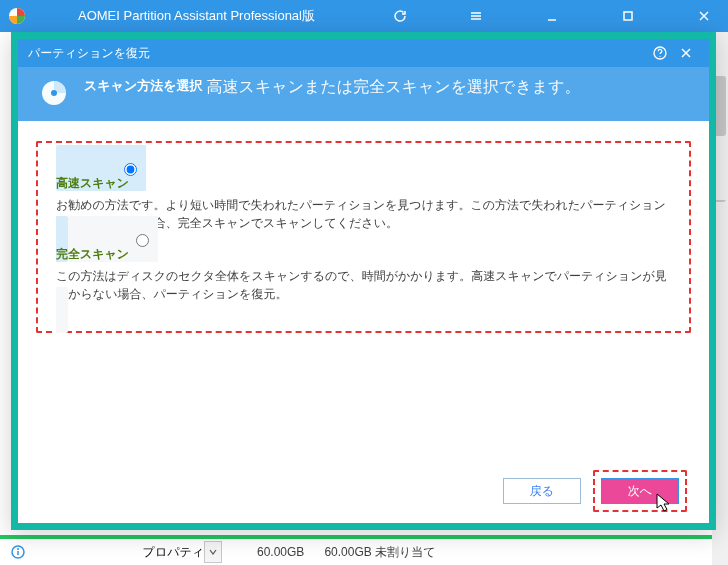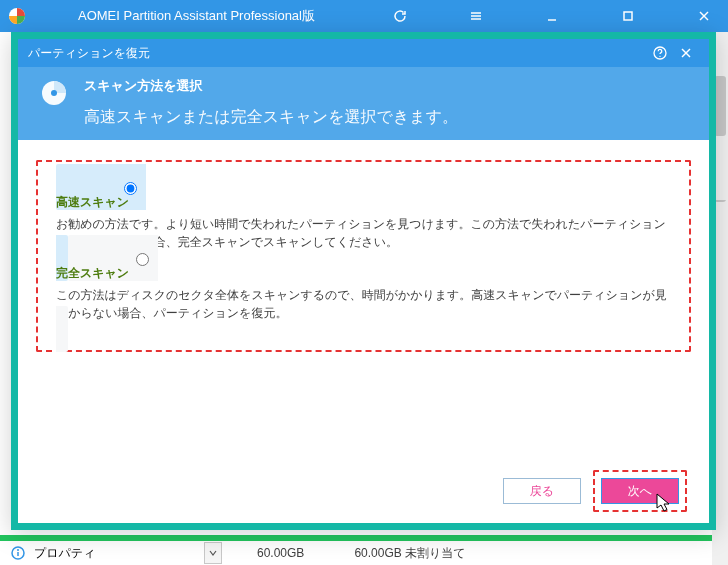--- a/index.html
+++ b/index.html
@@ -59,39 +59,40 @@
   background: #c6c6c6;
   position: absolute;
 }
 .bg-scroll-right .thumb {
   left: 2px; right: 2px; top: 100px; height: 70px; border-radius: 3px;
 }
 .bg-bottom-bar {
   position: absolute;
   left: 0; right: 16px; bottom: 0;
   height: 30px;
-  border-top: 6px solid #22c55e;
-  display: flex;
-  align-items: center;
+  border-top: 4px solid #22c55e;
+  display: flex;
+  align-items: center;
+  text-align: right;
 }
 .bg-prop-icon {
   width: 16px; height: 16px;
   margin: 0 8px 0 10px;
   display: inline-flex; align-items: center; justify-content: center;
 }
 .bg-prop-label { flex: 0 0 auto; width: 170px; }
 .bg-prop-drop {
   width: 18px; height: 22px;
   border: 1px solid #c8c8c8;
   display: flex; align-items: center; justify-content: center;
   background: #f5f5f5;
   margin-right: 35px;
 }
 .bg-disk-row {
-  display: flex; align-items: center; gap: 50px;
+  display: flex; align-items: center; gap: 20px;
   color: #404040;
 }
 
 
 .modal {
   position: absolute;
   top: 32px;
   left: 11px;
   width: 705px;
   height: 498px;
@@ -122,21 +123,21 @@
   padding: 10px 20px 12px 20px;
   display: flex;
   align-items: flex-start;
   gap: 14px;
 }
 .hdr-icon {
   width: 32px; height: 32px;
   flex-shrink: 0;
   display: flex; align-items: center; justify-content: center;
 }
-.hdr-texts { display: flex; flex-direction: column; gap: 12px; }
+.hdr-texts { display: flex; flex-direction: row; gap: 4px; }
 .hdr-title { font-weight: bold; font-size: 13px; }
 .hdr-sub { font-size: 16px; opacity: 0.95; }
 
 .modal-body {
   position: relative;
   flex: 1;
   padding: 20px 18px 18px 18px;
 }
 .options-wrap {
   border: 2px dashed #e63232;
@@ -169,21 +170,21 @@
 }
 .btn {
   min-width: 78px;
   height: 26px;
   display: inline-flex;
   align-items: center;
   justify-content: center;
   font-size: 12px;
   border: 1px solid #9bbbd6;
   background: #fff;
-  color: #ec4899;
+  color: #3b82f6;
   cursor: pointer;
 }
 .btn.primary {
   background: #ec4899;
   border-color: #3296e6;
   color: #fff;
 }
 .next-wrap {
   border: 2px dashed #e63232;
   padding: 6px;

